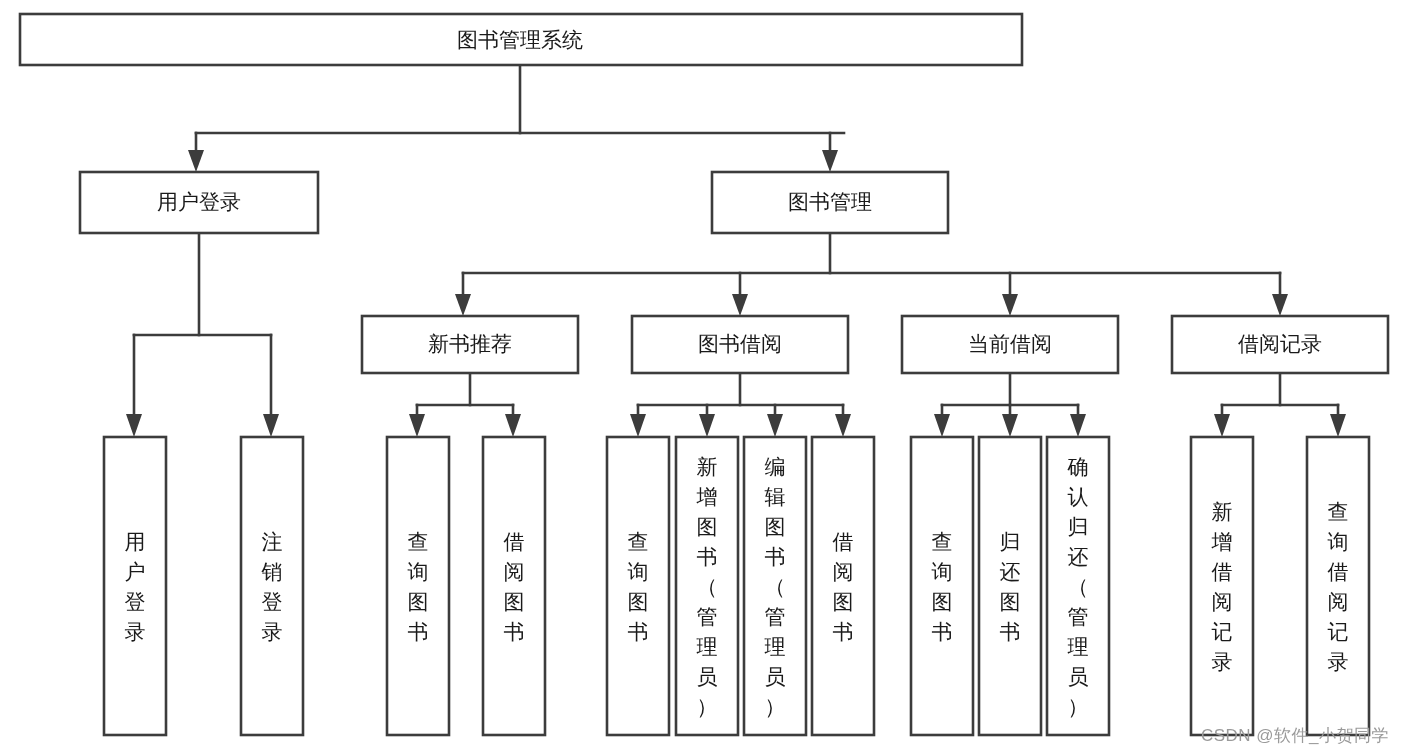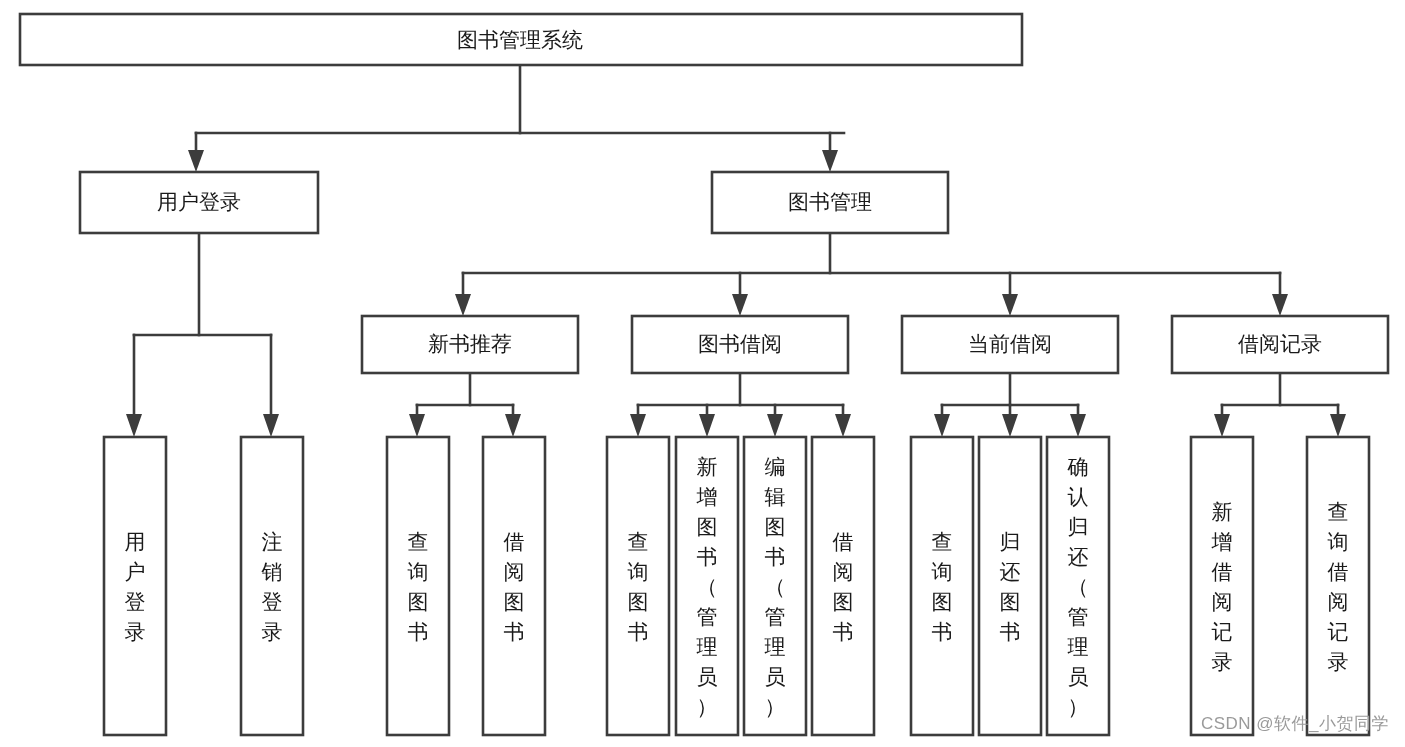--- a/index.html
+++ b/index.html
@@ -51,21 +51,21 @@
   }
   .node-label-v {
     font-family: "Liberation Sans", "DejaVu Sans", sans-serif;
     font-size: 21px;
     fill: #1a1a1a;
     text-anchor: middle;
   }
   .watermark {
     position: absolute;
     right: 16px;
-    bottom: 12px;
+    bottom: 0;
     font-family: "Liberation Sans", "DejaVu Sans", sans-serif;
     font-size: 17px;
     color: #9a9a9a;
     letter-spacing: 0.5px;
     white-space: nowrap;
     pointer-events: none;
   }
 </style>
 </head>
 <body>

